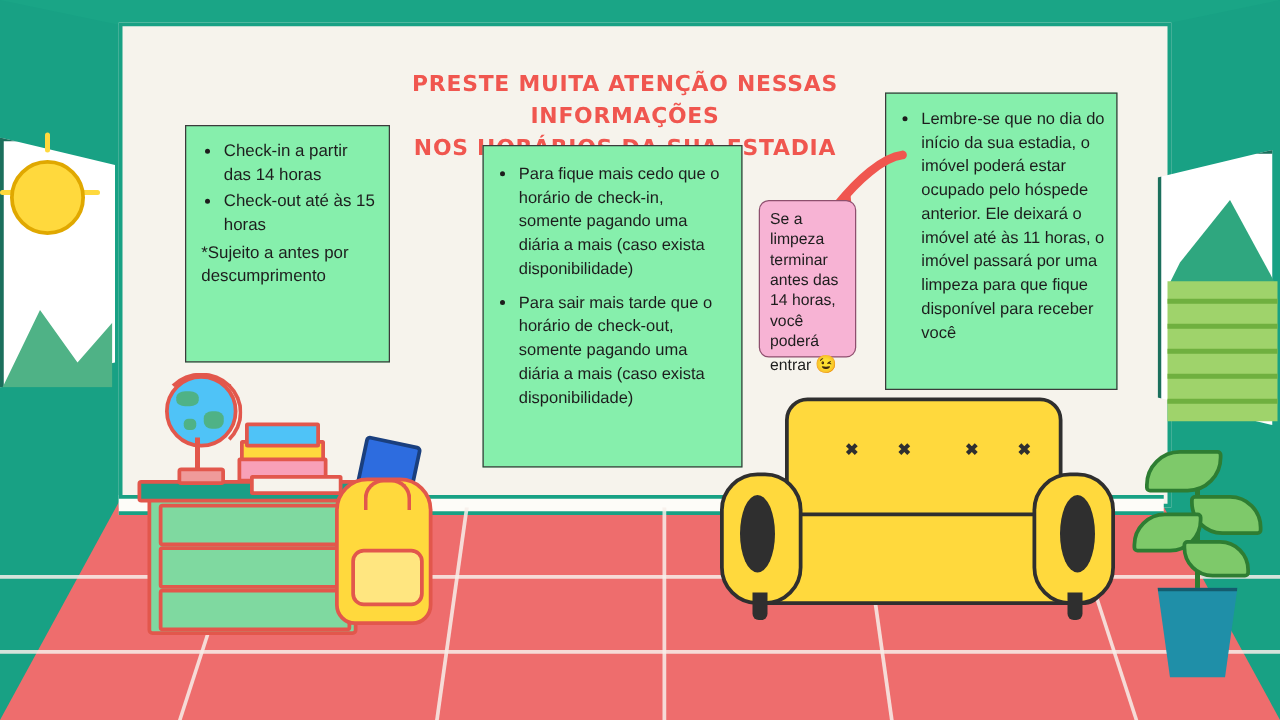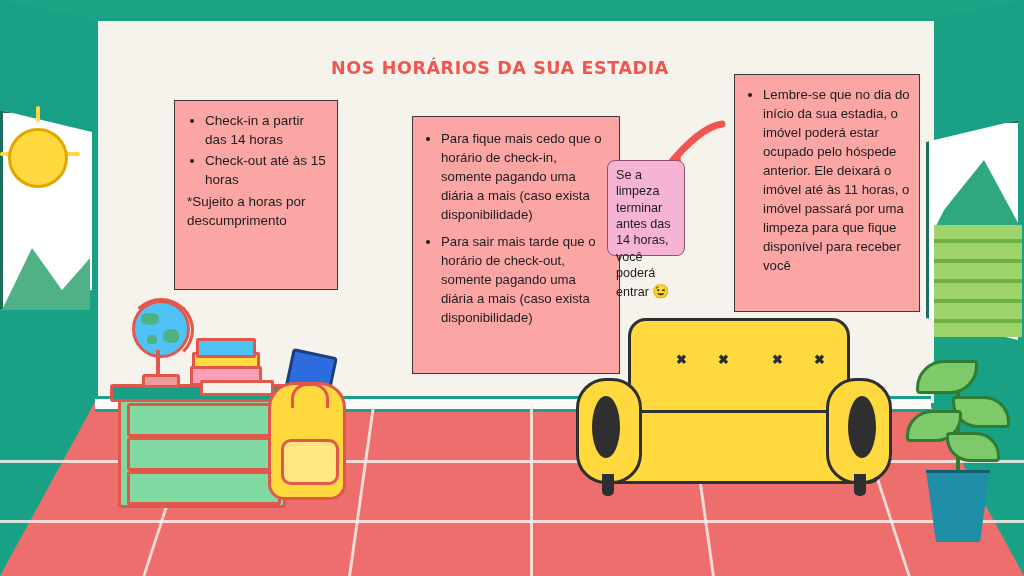--- a/index.html
+++ b/index.html
@@ -224,24 +224,23 @@
     font-weight: bold;
     font-size: 17.5px;
     letter-spacing: .6px;
     line-height: 1.45;
     text-transform: uppercase;
     font-family: "DejaVu Sans", sans-serif;
   }
 
   .card {
     position: absolute;
-    background: #fca5a5;
+    background: #86efac;
     border: 1.5px solid #3b3b3b;
     box-sizing: border-box;
-    margin-left: 26px;
   }
   .card-1 { left: 148px; top: 100px; width: 164px; height: 190px; padding: 10px 10px 8px 12px; }
   .card-2 { left: 386px; top: 116px; width: 208px; height: 258px; padding: 12px 8px 8px 10px; }
   .card-3 { left: 708px; top: 74px; width: 186px; height: 238px; padding: 10px 8px 8px 10px; }
 
   .card-title {
     color: #0f6d8f;
     font-weight: bold;
     font-size: 12.5px;
     text-transform: uppercase;
@@ -262,21 +261,21 @@
   .card-2 li, .card-3 li { font-size: 13.2px; line-height: 1.44; margin-bottom: 8px; }
   .note {
     color: #1d1d1d;
     font-size: 13.5px;
     line-height: 1.42;
     margin-top: 2px;
   }
 
   .pink-box {
     position: absolute;
-    left: 607px; top: 160px; width: 78px; height: 96px;
+    left: 607px; top: 160px; width: 78px; height: 126px;
     background: #f7b3d4;
     border: 1.5px solid #8e4f6e;
     border-radius: 8px;
     box-sizing: border-box;
     padding: 6px 6px 16px 8px;
     color: #1d1d1d;
     font-size: 12.6px;
     line-height: 1.3;
   }
   .wink { font-size: 14px; }
@@ -370,29 +369,30 @@
 
     <div class="plant-stem" style="left:956px;top:380px;height:96px;"></div>
     <div class="leaf" style="left:916px;top:360px;width:56px;height:28px;border-radius:28px 4px 28px 4px;"></div>
     <div class="leaf" style="left:952px;top:396px;width:52px;height:26px;border-radius:4px 26px 4px 26px;"></div>
     <div class="leaf" style="left:906px;top:410px;width:50px;height:26px;border-radius:26px 4px 26px 4px;"></div>
     <div class="leaf" style="left:946px;top:432px;width:48px;height:24px;border-radius:4px 24px 4px 24px;"></div>
     <div class="plant-pot"></div>
   </div>
 
   <div class="title">
+    <div>Preste muita atenção nessas informações</div>
     <div>nos horários da sua estadia</div>
   </div>
 
   <div class="card card-1">
     <ul>
       <li>Check-in a partir das 14 horas</li>
       <li>Check-out até às 15 horas</li>
     </ul>
-    <div class="note">*Sujeito a horas por descumprimento</div>
+    <div class="note">*Sujeito a antes por descumprimento</div>
   </div>
 
   <div class="card card-2">
     <ul>
       <li>Para fique mais cedo que o horário de check-in, somente pagando uma diária a mais (caso exista disponibilidade)</li>
       <li>Para sair mais tarde que o horário de check-out, somente pagando uma diária a mais (caso exista disponibilidade)</li>
     </ul>
   </div>
 
   <div class="card card-3">

